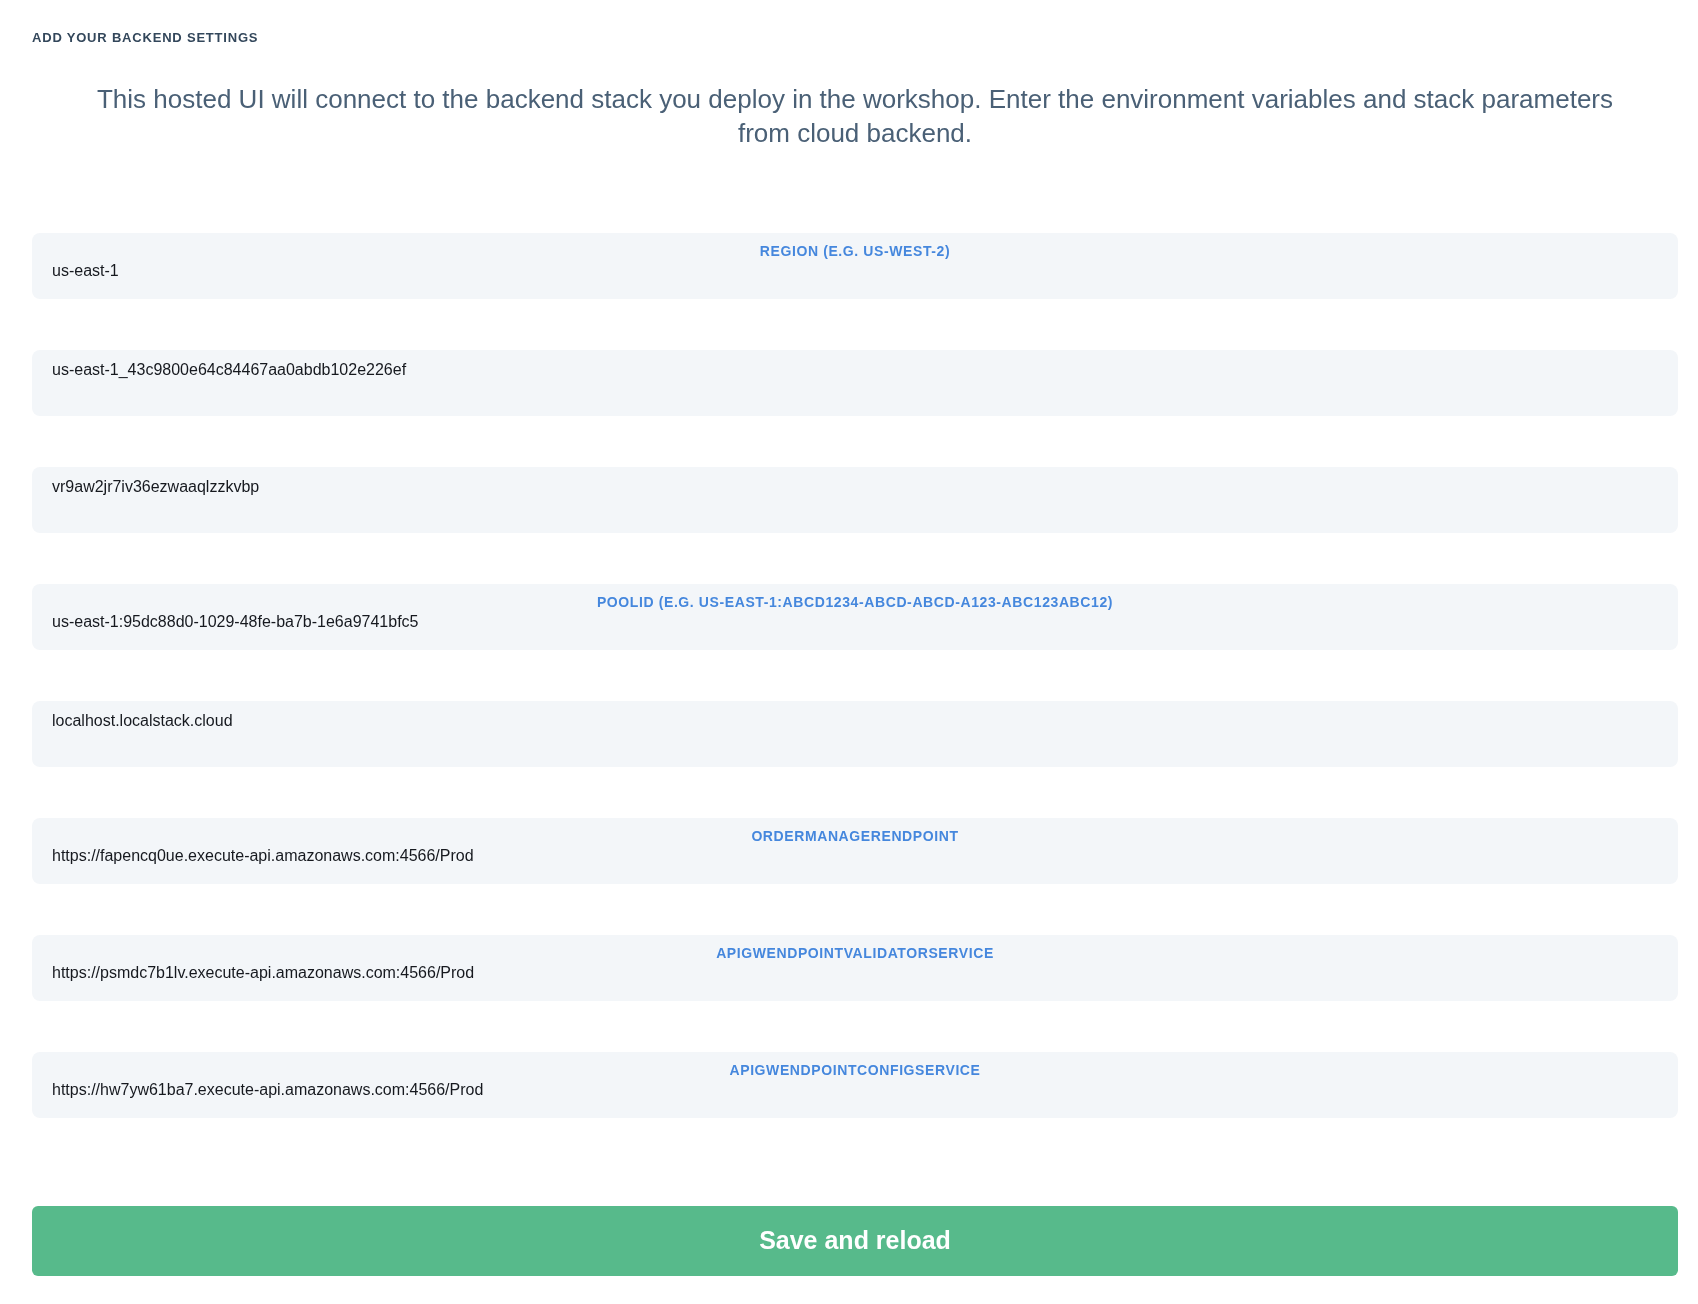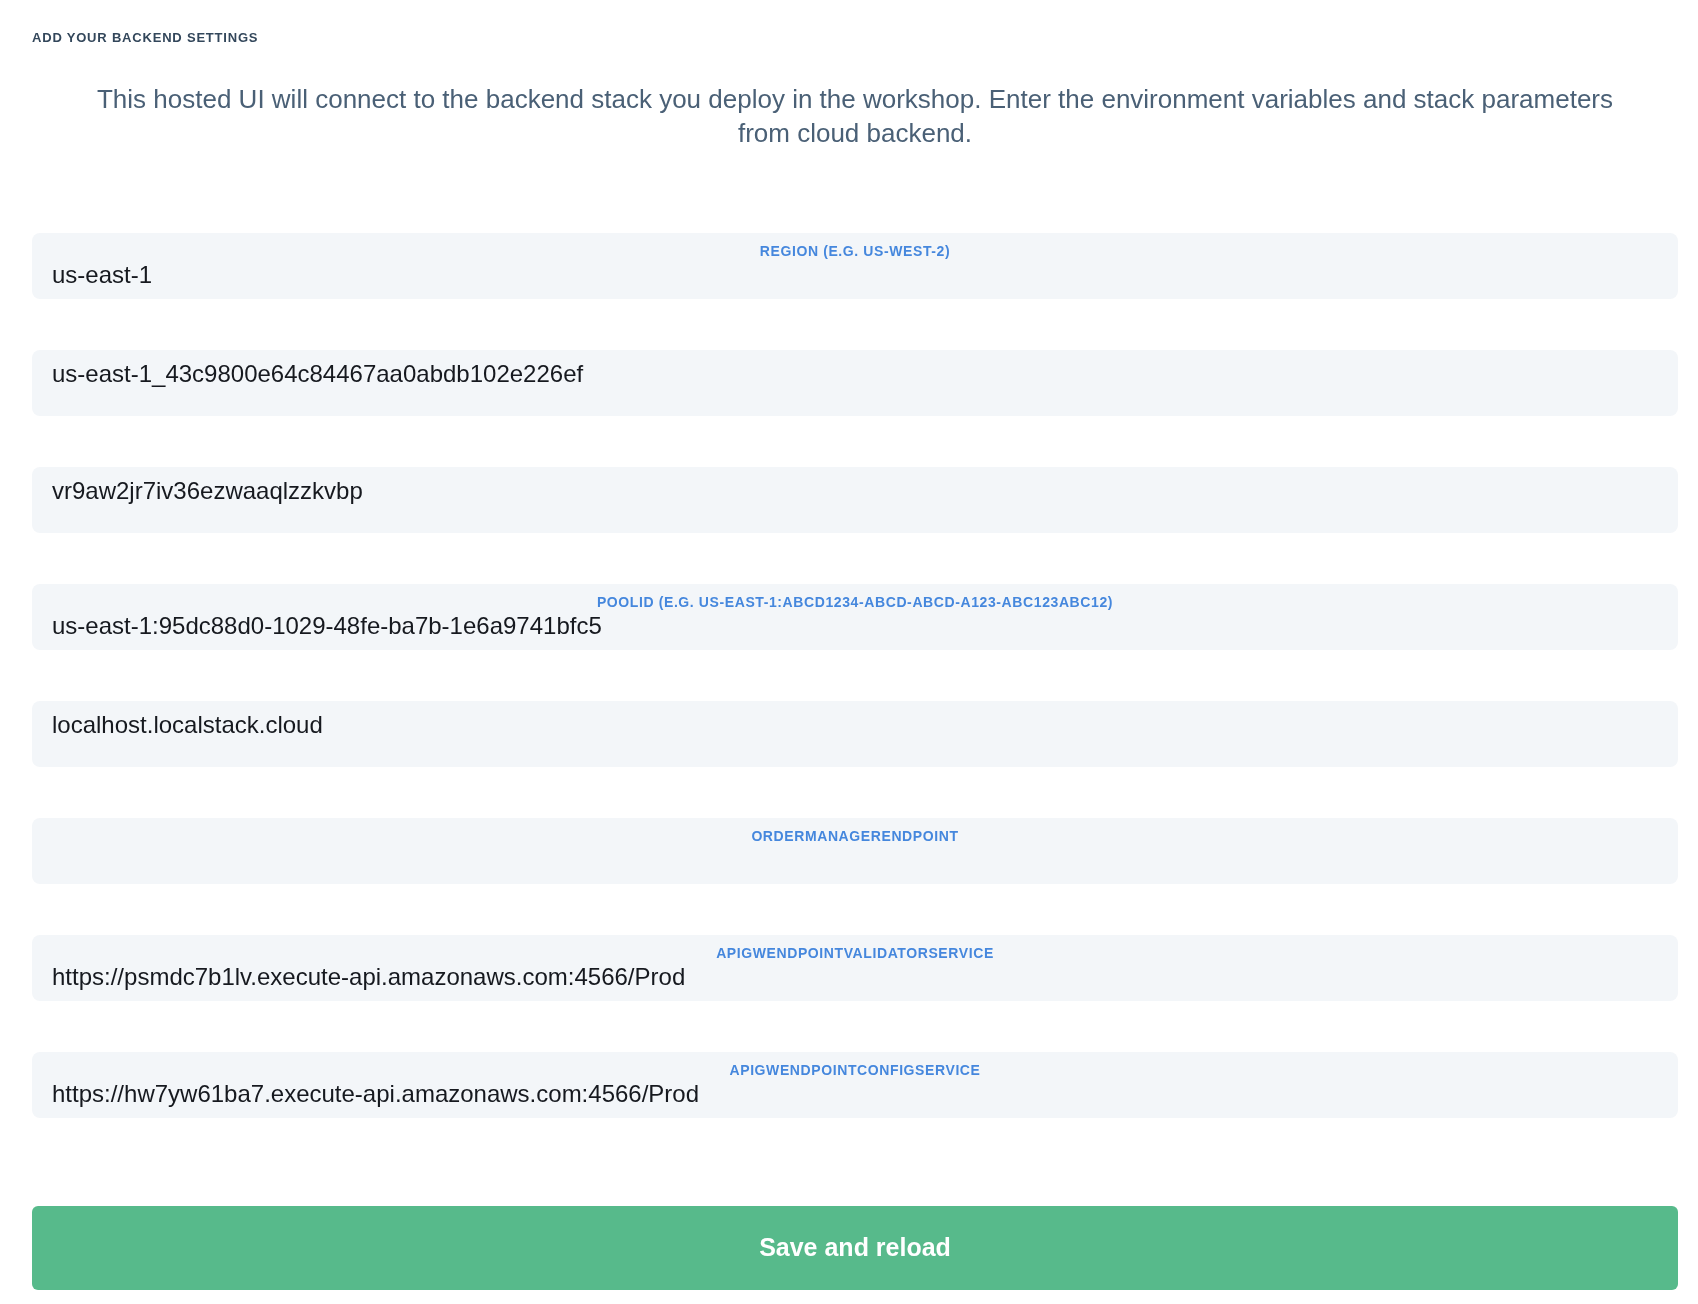--- a/index.html
+++ b/index.html
@@ -59,30 +59,30 @@
     margin-bottom:2px;
     text-align:center;
   }
   .field-input{
     display:block;
     width:100%;
     border:none;
     outline:none;
     background:transparent;
     font-family:"Liberation Sans","DejaVu Sans",sans-serif;
-    font-size:24px;
+    font-size:16px;
     color:var(--value-text);
     padding:0;
     line-height:1.2;
   }
   .save-button{
     display:block;
     width:100%;
     margin-top:88px;
-    height:84px;
+    height:70px;
     background:var(--button-green);
     color:var(--button-text);
     border:none;
     border-radius:6px;
     font-family:"Liberation Sans","DejaVu Sans",sans-serif;
     font-size:25px;
     font-weight:700;
     cursor:pointer;
     text-align:center;
   }
@@ -115,20 +115,21 @@
       <label class="field-label">POOLID (E.G. US-EAST-1:ABCD1234-ABCD-ABCD-A123-ABC123ABC12)</label>
       <input class="field-input" type="text" value="us-east-1:95dc88d0-1029-48fe-ba7b-1e6a9741bfc5" style="">
     </div>
 
     <div class="field">
       <input class="field-input" type="text" value="localhost.localstack.cloud" style="">
     </div>
 
     <div class="field">
       <label class="field-label">ORDERMANAGERENDPOINT</label>
+      <input class="field-input" type="text" value="https://fapencq0ue.execute-api.amazonaws.com:4566/Prod" style="">
     </div>
 
     <div class="field">
       <label class="field-label">APIGWENDPOINTVALIDATORSERVICE</label>
       <input class="field-input" type="text" value="https://psmdc7b1lv.execute-api.amazonaws.com:4566/Prod" style="">
     </div>
 
     <div class="field">
       <label class="field-label">APIGWENDPOINTCONFIGSERVICE</label>
       <input class="field-input" type="text" value="https://hw7yw61ba7.execute-api.amazonaws.com:4566/Prod" style="">

